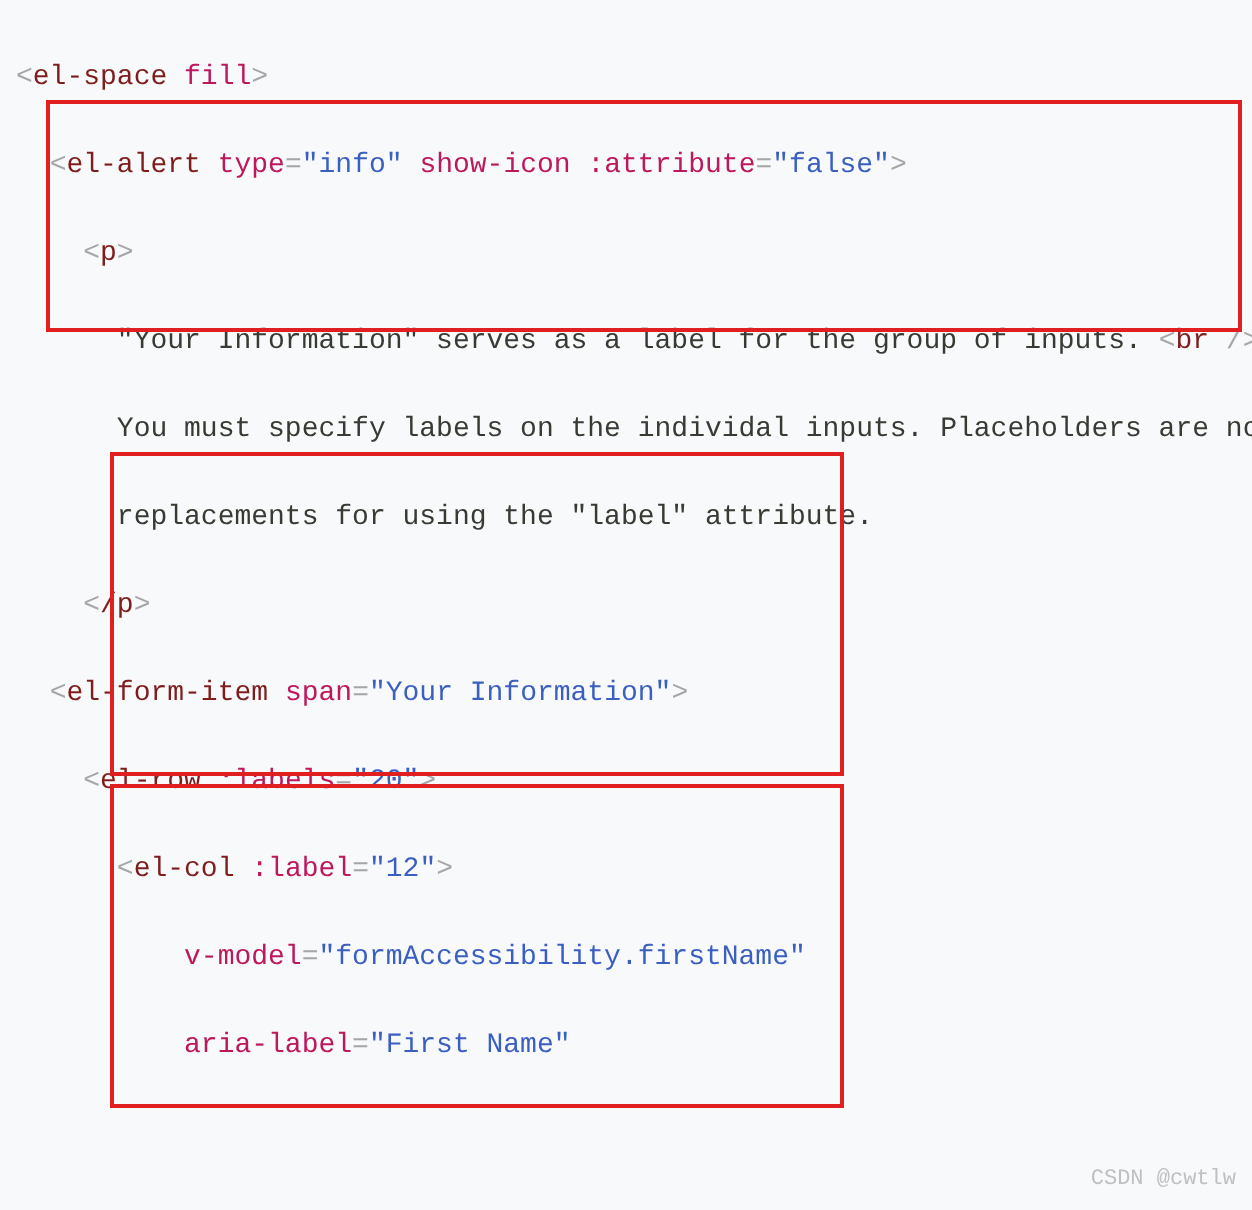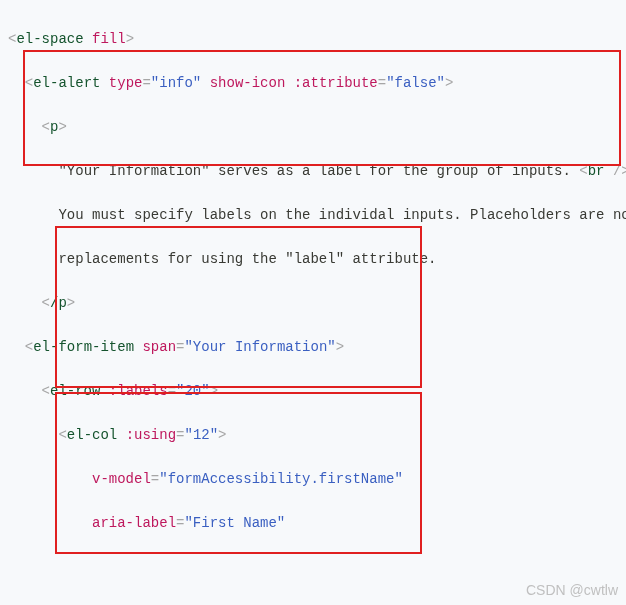--- a/index.html
+++ b/index.html
@@ -13,45 +13,45 @@
     width: 626px;
     height: 605px;
     overflow: hidden;
     position: relative;
   }
   .code {
     padding: 6px 0 0 8px;
     white-space: pre;
   }
   .p  { color: #a6a6a6; }     
-  .tg { color: #14532d; }     
+  .tg { color: #7f1d1d; }     
   .at { color: #be185d; }     
   .vl { color: #3a5fc1; }     
   .tx { color: #393a34; }     
   .redbox { position: absolute; border: 2px solid #e02020; }
   .watermark {
     position: absolute; bottom: 4px; right: 8px;
-    font-size: 14px; color: #c0c0c0; font-family: Liberation Sans, sans-serif; margin-top: 19px;
+    font-size: 11px; color: #c0c0c0; font-family: Liberation Mono, monospace; margin-top: 19px;
   }
   .line { display: block; }
 </style>
 </head>
 <body>
 
 <div class="code">
 <span class="line"><span class="p">&lt;</span><span class="tg">el-space</span><span class="tx"> </span><span class="at">fill</span><span class="p">&gt;</span></span>
 <span class="line">  <span class="p">&lt;</span><span class="tg">el-alert</span><span class="tx"> </span><span class="at">type</span><span class="p">=</span><span class="vl">"info"</span><span class="tx"> </span><span class="at">show-icon</span><span class="tx"> </span><span class="at">:attribute</span><span class="p">=</span><span class="vl">"false"</span><span class="p">&gt;</span></span>
 <span class="line">    <span class="p">&lt;</span><span class="tg">p</span><span class="p">&gt;</span></span>
 <span class="line">      <span class="tx">"Your Information" serves as a label for the group of inputs. </span><span class="p">&lt;</span><span class="tg">br</span><span class="tx"> </span><span class="p">/&gt;</span></span>
 <span class="line">      <span class="tx">You must specify labels on the individal inputs. Placeholders are not</span></span>
 <span class="line">      <span class="tx">replacements for using the "label" attribute.</span></span>
 <span class="line">    <span class="p">&lt;</span><span class="tg">/p</span><span class="p">&gt;</span></span>
 <span class="line">  <span class="p">&lt;</span><span class="tg">el-form-item</span><span class="tx"> </span><span class="at">span</span><span class="p">=</span><span class="vl">"Your Information"</span><span class="p">&gt;</span></span>
 <span class="line">    <span class="p">&lt;</span><span class="tg">el-row</span><span class="tx"> </span><span class="at">:labels</span><span class="p">=</span><span class="vl">"20"</span><span class="p">&gt;</span></span>
-<span class="line">      <span class="p">&lt;</span><span class="tg">el-col</span><span class="tx"> </span><span class="at">:using</span><span class="p">=</span><span class="vl">"12"</span><span class="p">&gt;</span></span>
+<span class="line">      <span class="p">&lt;</span><span class="tg">el-col</span><span class="tx"> </span><span class="at">:label</span><span class="p">=</span><span class="vl">"12"</span><span class="p">&gt;</span></span>
 <span class="line">          <span class="at">v-model</span><span class="p">=</span><span class="vl">"formAccessibility.firstName"</span></span>
 <span class="line">          <span class="at">aria-label</span><span class="p">=</span><span class="vl">"First Name"</span></span>
 
 
 
 
 
 
 
 

